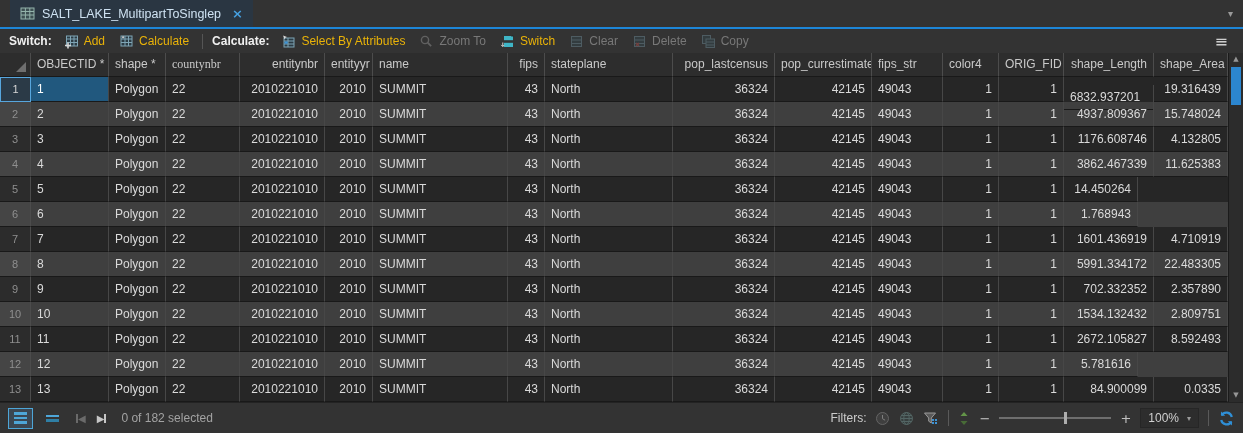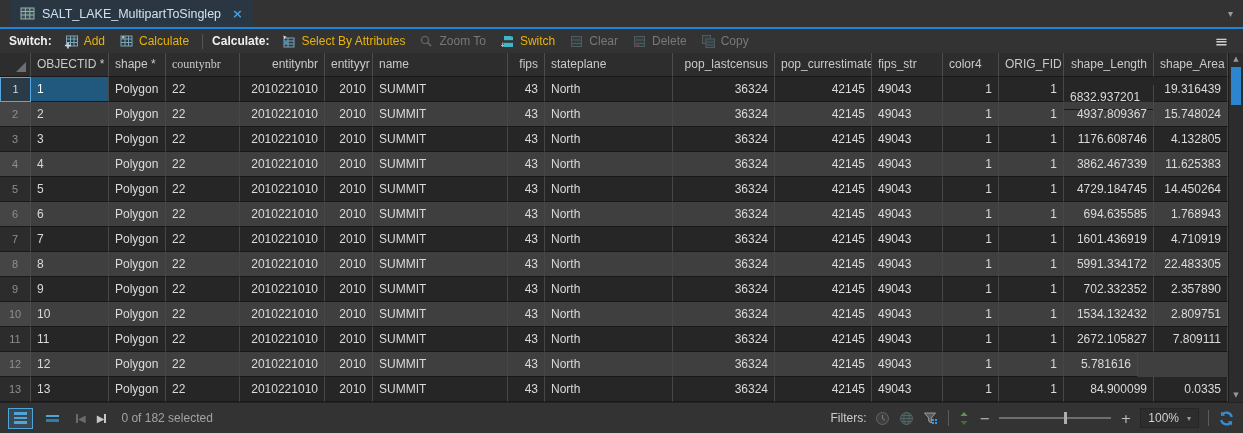--- a/index.html
+++ b/index.html
@@ -274,39 +274,37 @@
             <div class="cell" style="width: 85px; text-align: right;">2010221010</div>
             <div class="cell" style="width: 48px; text-align: right;">2010</div>
             <div class="cell" style="width: 135px; text-align: left;">SUMMIT</div>
             <div class="cell" style="width: 37px; text-align: right;">43</div>
             <div class="cell" style="width: 128px; text-align: left;">North</div>
             <div class="cell" style="width: 102px; text-align: right;">36324</div>
             <div class="cell" style="width: 97px; text-align: right;">42145</div>
             <div class="cell" style="width: 71px; text-align: left;">49043</div>
             <div class="cell" style="width: 56px; text-align: right;">1</div>
             <div class="cell" style="width: 65px; text-align: right;">1</div>
-            <div class="cell" style="width: 90px; text-align: right;">4729.184745</div>
             <div class="cell" style="width: 74px; text-align: right;">14.450264</div>
           </div>
           <div class="grow even">
             <div class="rowhdr">6</div>
             <div class="cell" style="width: 78px; text-align: left;">6</div>
             <div class="cell" style="width: 57px; text-align: left;">Polygon</div>
             <div class="cell" style="width: 74px; text-align: left;">22</div>
             <div class="cell" style="width: 85px; text-align: right;">2010221010</div>
             <div class="cell" style="width: 48px; text-align: right;">2010</div>
             <div class="cell" style="width: 135px; text-align: left;">SUMMIT</div>
             <div class="cell" style="width: 37px; text-align: right;">43</div>
             <div class="cell" style="width: 128px; text-align: left;">North</div>
             <div class="cell" style="width: 102px; text-align: right;">36324</div>
             <div class="cell" style="width: 97px; text-align: right;">42145</div>
             <div class="cell" style="width: 71px; text-align: left;">49043</div>
             <div class="cell" style="width: 56px; text-align: right;">1</div>
             <div class="cell" style="width: 65px; text-align: right;">1</div>
-            <div class="cell" style="width: 90px; text-align: right;">694.635585</div>
             <div class="cell" style="width: 74px; text-align: right;">1.768943</div>
           </div>
           <div class="grow odd">
             <div class="rowhdr">7</div>
             <div class="cell" style="width: 78px; text-align: left;">7</div>
             <div class="cell" style="width: 57px; text-align: left;">Polygon</div>
             <div class="cell" style="width: 74px; text-align: left;">22</div>
             <div class="cell" style="width: 85px; text-align: right;">2010221010</div>
             <div class="cell" style="width: 48px; text-align: right;">2010</div>
             <div class="cell" style="width: 135px; text-align: left;">SUMMIT</div>
@@ -383,21 +381,21 @@
             <div class="cell" style="width: 48px; text-align: right;">2010</div>
             <div class="cell" style="width: 135px; text-align: left;">SUMMIT</div>
             <div class="cell" style="width: 37px; text-align: right;">43</div>
             <div class="cell" style="width: 128px; text-align: left;">North</div>
             <div class="cell" style="width: 102px; text-align: right;">36324</div>
             <div class="cell" style="width: 97px; text-align: right;">42145</div>
             <div class="cell" style="width: 71px; text-align: left;">49043</div>
             <div class="cell" style="width: 56px; text-align: right;">1</div>
             <div class="cell" style="width: 65px; text-align: right;">1</div>
             <div class="cell" style="width: 90px; text-align: right;">2672.105827</div>
-            <div class="cell" style="width: 74px; text-align: right;">7.809111</div>
+            <div class="cell" style="width: 74px; text-align: right;">8.592493</div>
           </div>
           <div class="grow even">
             <div class="rowhdr">12</div>
             <div class="cell" style="width: 78px; text-align: left;">12</div>
             <div class="cell" style="width: 57px; text-align: left;">Polygon</div>
             <div class="cell" style="width: 74px; text-align: left;">22</div>
             <div class="cell" style="width: 85px; text-align: right;">2010221010</div>
             <div class="cell" style="width: 48px; text-align: right;">2010</div>
             <div class="cell" style="width: 135px; text-align: left;">SUMMIT</div>
             <div class="cell" style="width: 37px; text-align: right;">43</div>

